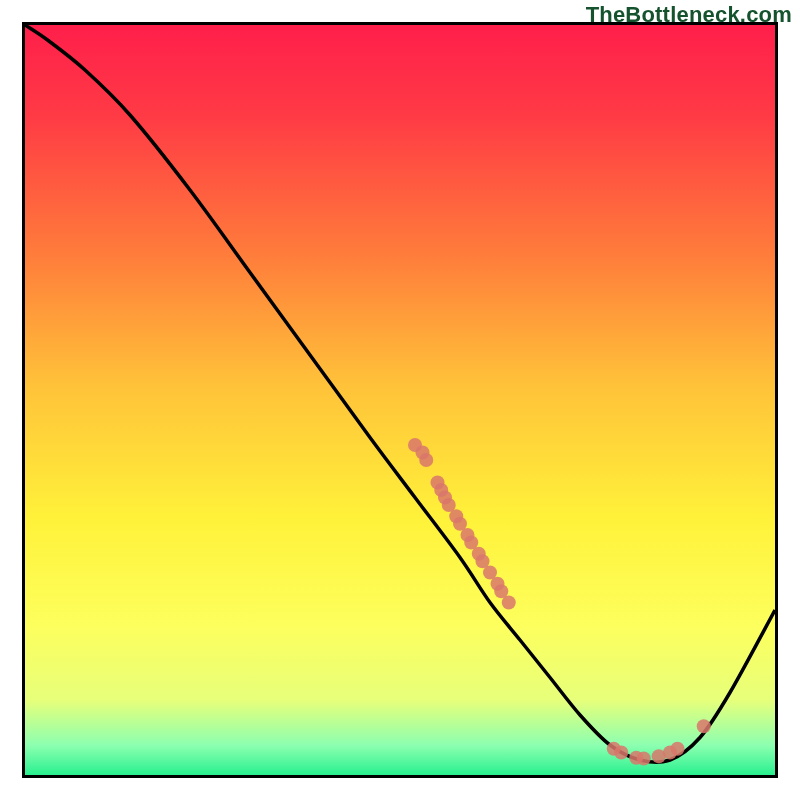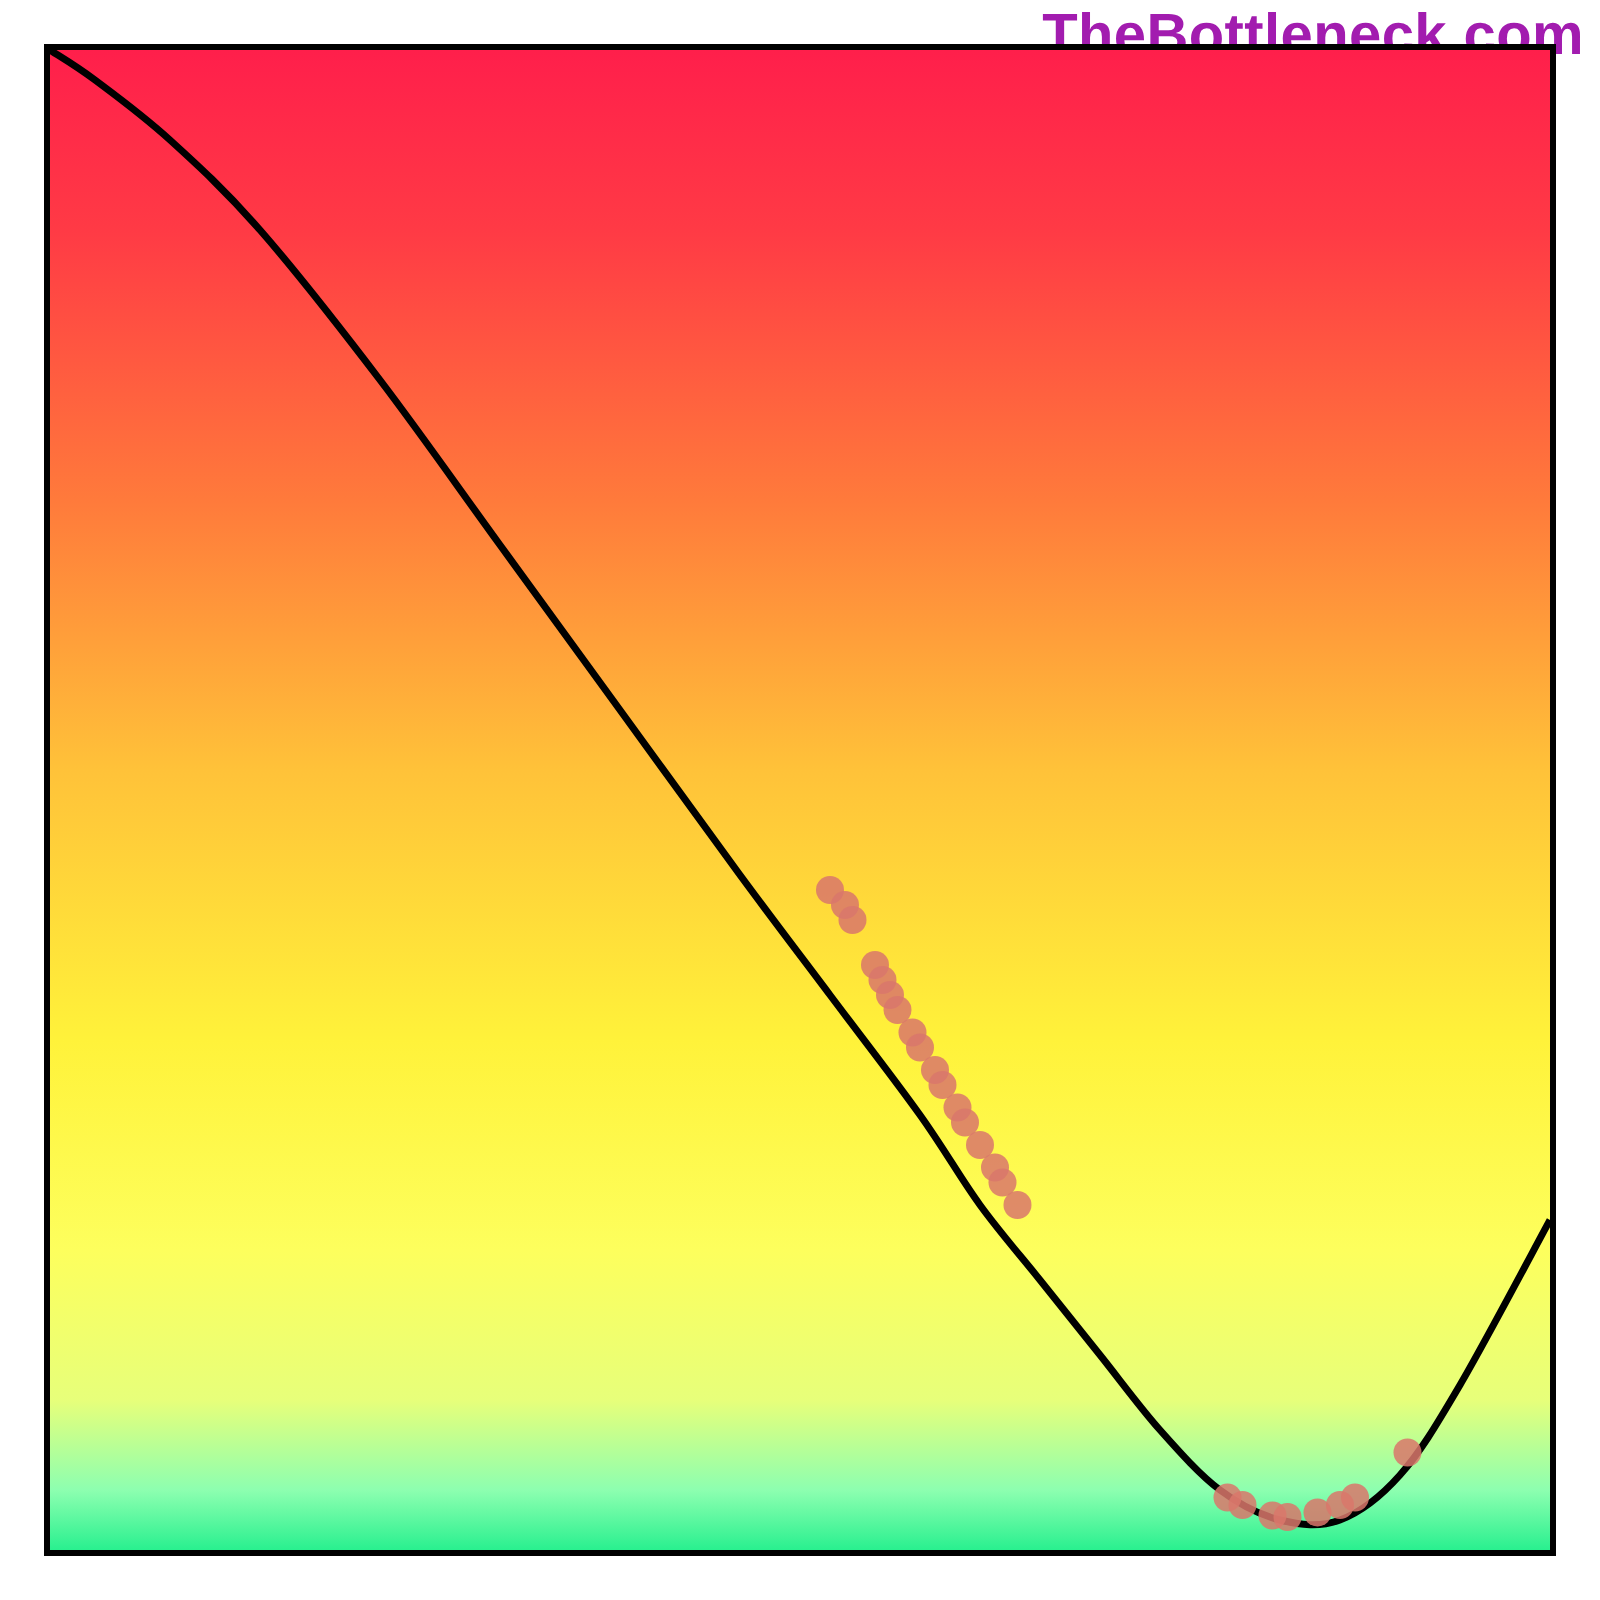--- a/index.html
+++ b/index.html
@@ -38,23 +38,23 @@
     position: absolute;
     left: 0;
     top: 0;
     width: 100%;
     height: 100%;
   }
   .watermark {
     position: absolute;
     top: 2px;
     right: 8px;
-    font-size: 29px;
+    font-size: 22px;
     font-weight: 600;
-    color: #a21caf;
+    color: #14532d;
     letter-spacing: 0.2px;
   }
 </style>
 </head>
 <body>
 
 <div class="frame">
 
   <div class="watermark">TheBottleneck.com</div>
 

